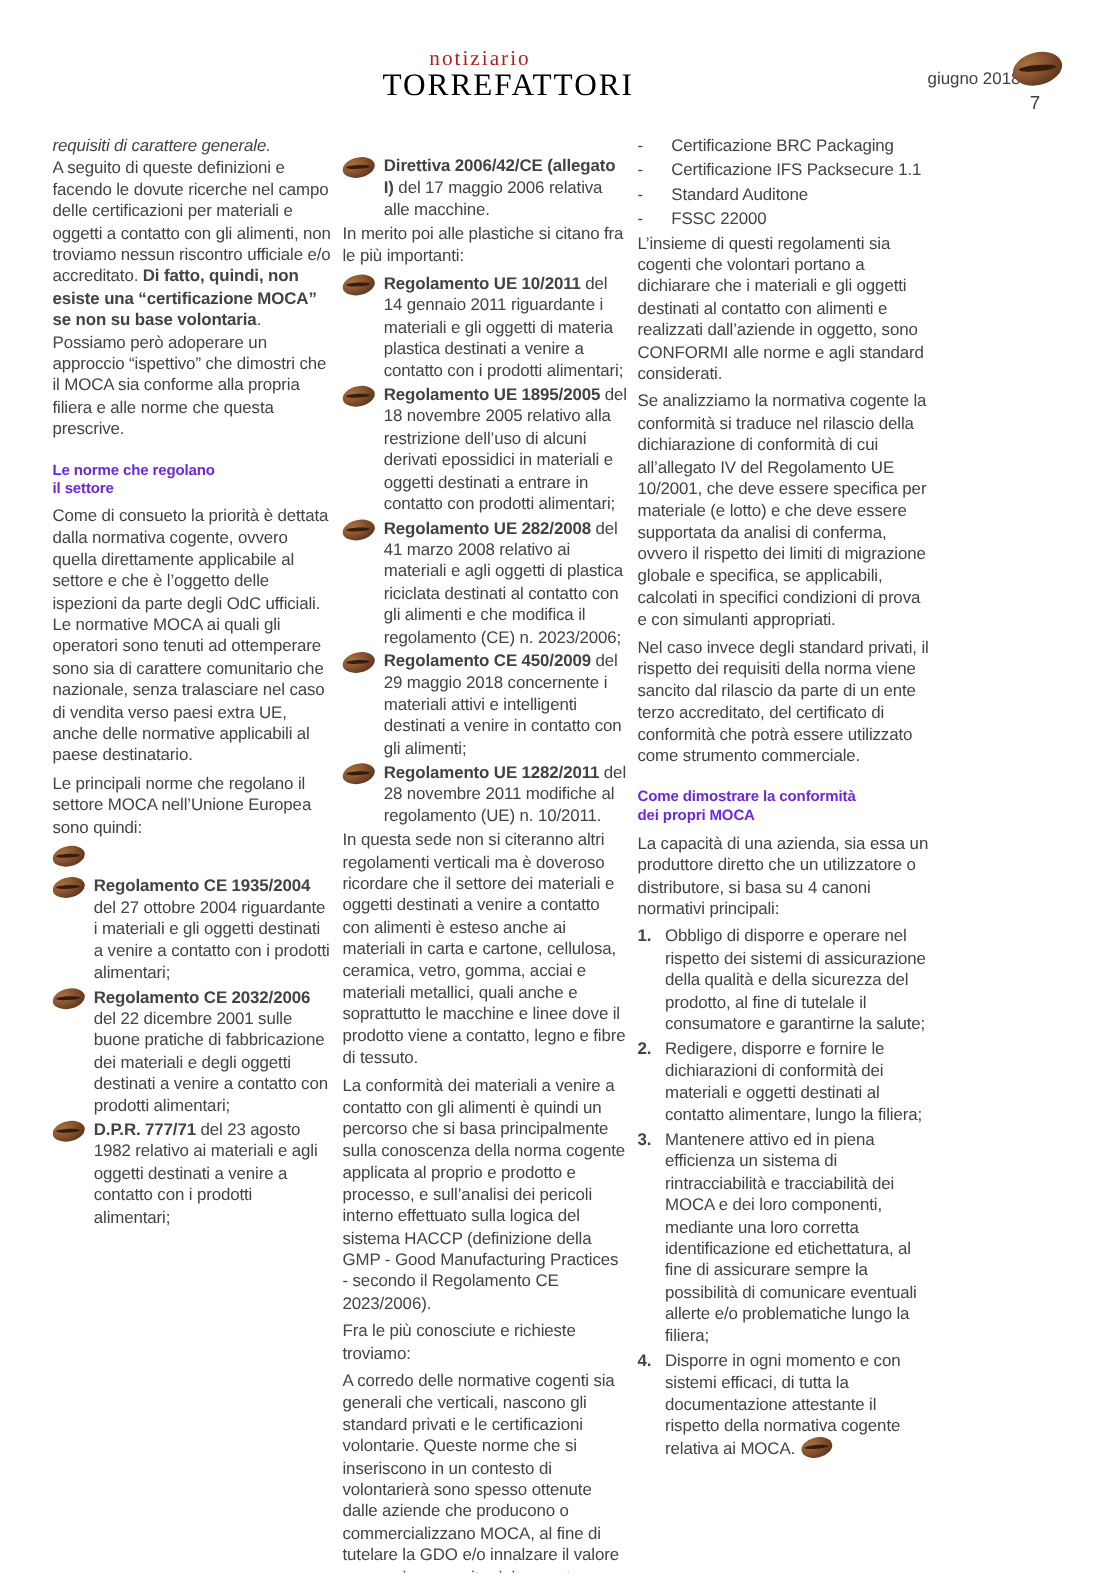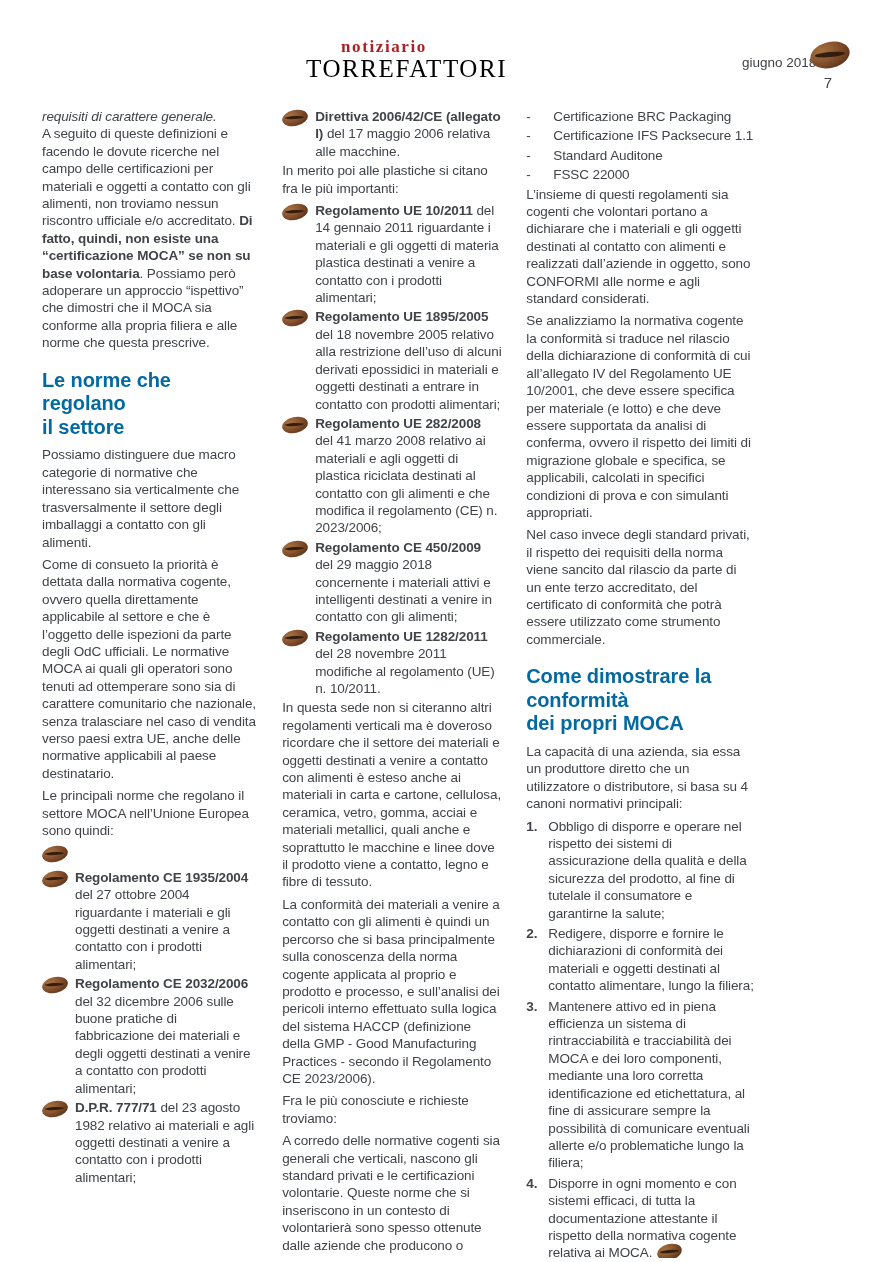--- a/index.html
+++ b/index.html
@@ -5,21 +5,21 @@
   html, body { margin:0; padding:0; background:#ffffff; }
   .page {
     position:relative; width:892px; height:1262px; margin:0 auto;
     background:#ffffff; overflow:hidden;
     font-family:"Liberation Sans", sans-serif;
     color:#404449;
   }
   
   .masthead { position:absolute; left:306px; top:38px; width:156px; text-align:center; line-height:1; }
   .masthead-top {
-    font-family:"Liberation Serif", serif; font-weight:bold;
+    font-family:"Liberation Serif", serif; font-weight:normal;
     font-size:17px; letter-spacing:1.6px; color:#b01f23;
   }
   .masthead-bottom {
     font-family:"Liberation Serif", serif; font-weight:normal;
     font-size:25px; letter-spacing:1.6px; color:#000000; margin-top:1px;
   }
   .issue-date { position:absolute; left:742px; top:55px; font-size:13.5px; color:#3e4246; }
   .header-bean { position:absolute; left:810px; top:42px; width:40px; height:26px; transform:rotate(-14deg); }
   .page-number { position:absolute; left:806px; top:74px; width:44px; text-align:center; font-size:15px; color:#3e4246; }
 
@@ -33,30 +33,30 @@
   .bean::after {
     content:""; position:absolute; left:12%; right:14%; top:40%; height:19%; min-height:2px;
     background:#331d0d; border-radius:50%; transform:rotate(9deg);
   }
   .bullet-bean { width:26px; height:16px; transform:rotate(-12deg); flex:0 0 26px; margin-top:2px; }
   .end-bean { width:25px; height:16px; transform:rotate(-14deg); vertical-align:-3px; margin-left:5px; }
 
   
   .columns {
     position:absolute; left:42px; top:108px; width:712px; height:1150px;
-    display:flex; gap:24px; overflow:hidden;
+    display:flex; gap:8px; overflow:hidden;
   }
   .col { font-size:13.5px; line-height:17.4px; letter-spacing:-0.1px; }
   .col-1 { width:224px; }
-  .col-2 { width:228px; }
+  .col-2 { width:228px;margin-top:16px; }
   .col-3 { width:236px; }
 
   .para { margin:0 0 5px 0; }
   .sec-heading {
-    color:#0369a1; font-size:20px; line-height:1.18; font-weight:bold;
+    color:#6d28d9; font-size:12px; line-height:1.18; font-weight:bold;
     margin:17px 0 7px 0;
   }
   .run-italic { font-style:italic; }
   .run-bold { font-weight:bold; }
 
   .bullet-item { display:flex; margin:0 0 2px 0; }
   .bullet-bean-cell { margin-right:7px; }
   .bullet-body { flex:1; }
   .bullet-body .run-bold { }
 
@@ -80,33 +80,32 @@
     </div>
     <span class="issue-date">giugno 2018</span>
     <span class="bean header-bean"></span>
     <div class="page-number">7</div>
   </header>
 
   <main class="columns">
     <section class="col col-1">
         <p class="para"><span class="run-italic">requisiti di carattere generale.</span><br><span>A seguito di queste definizioni e facendo le dovute ricerche nel campo delle certificazioni per materiali e oggetti a contatto con gli alimenti, non troviamo nessun riscontro ufficiale e/o accreditato. </span><span class="run-bold">Di fatto, quindi, non esiste una “certificazione MOCA” se non su base volontaria</span><span>. Possiamo però adoperare un approccio “ispettivo” che dimostri che il MOCA sia conforme alla propria filiera e alle norme che questa prescrive.</span></p>
         <h2 class="sec-heading"><span>Le norme che regolano</span><br><span>il settore</span></h2>
-        <p class="para"><span>Possiamo distinguere due macro categorie di normative che interessano sia verticalmente che trasversalmente il settore degli imballaggi a contatto con gli alimenti.</span></p>
         <p class="para"><span>Come di consueto la priorità è dettata dalla normativa cogente, ovvero quella direttamente applicabile al settore e che è l’oggetto delle ispezioni da parte degli OdC ufficiali. Le normative MOCA ai quali gli operatori sono tenuti ad ottemperare sono sia di carattere comunitario che nazionale, senza tralasciare nel caso di vendita verso paesi extra UE, anche delle normative applicabili al paese destinatario.</span></p>
         <p class="para"><span>Le principali norme che regolano il settore MOCA nell’Unione Europea sono quindi:</span></p>
         <div class="bullet-item">
           <span class="bullet-bean-cell"><span class="bean bullet-bean"></span></span>
         </div>
         <div class="bullet-item">
           <span class="bullet-bean-cell"><span class="bean bullet-bean"></span></span>
           <div class="bullet-body"><span class="run-bold">Regolamento CE 1935/2004</span><span> del 27 ottobre 2004 riguardante i materiali e gli oggetti destinati a venire a contatto con i prodotti alimentari;</span></div>
         </div>
         <div class="bullet-item">
           <span class="bullet-bean-cell"><span class="bean bullet-bean"></span></span>
-          <div class="bullet-body"><span class="run-bold">Regolamento CE 2032/2006</span><span> del 32 dicembre 2006 sulle buone pratiche di fabbricazione dei materiali e degli oggetti destinati a venire a contatto con prodotti alimentari;</span></div>
+          <div class="bullet-body"><span class="run-bold">Regolamento CE 2032/2006</span><span> del 22 dicembre 2001 sulle buone pratiche di fabbricazione dei materiali e degli oggetti destinati a venire a contatto con prodotti alimentari;</span></div>
         </div>
         <div class="bullet-item">
           <span class="bullet-bean-cell"><span class="bean bullet-bean"></span></span>
           <div class="bullet-body"><span class="run-bold">D.P.R. 777/71</span><span> del 23 agosto 1982 relativo ai materiali e agli oggetti destinati a venire a contatto con i prodotti alimentari;</span></div>
         </div>
       </section>
     <section class="col col-2">
         <div class="bullet-item">
           <span class="bullet-bean-cell"><span class="bean bullet-bean"></span></span>
           <div class="bullet-body"><span class="run-bold">Direttiva 2006/42/CE (allegato I)</span><span> del 17 maggio 2006 relativa alle macchine.</span></div>

